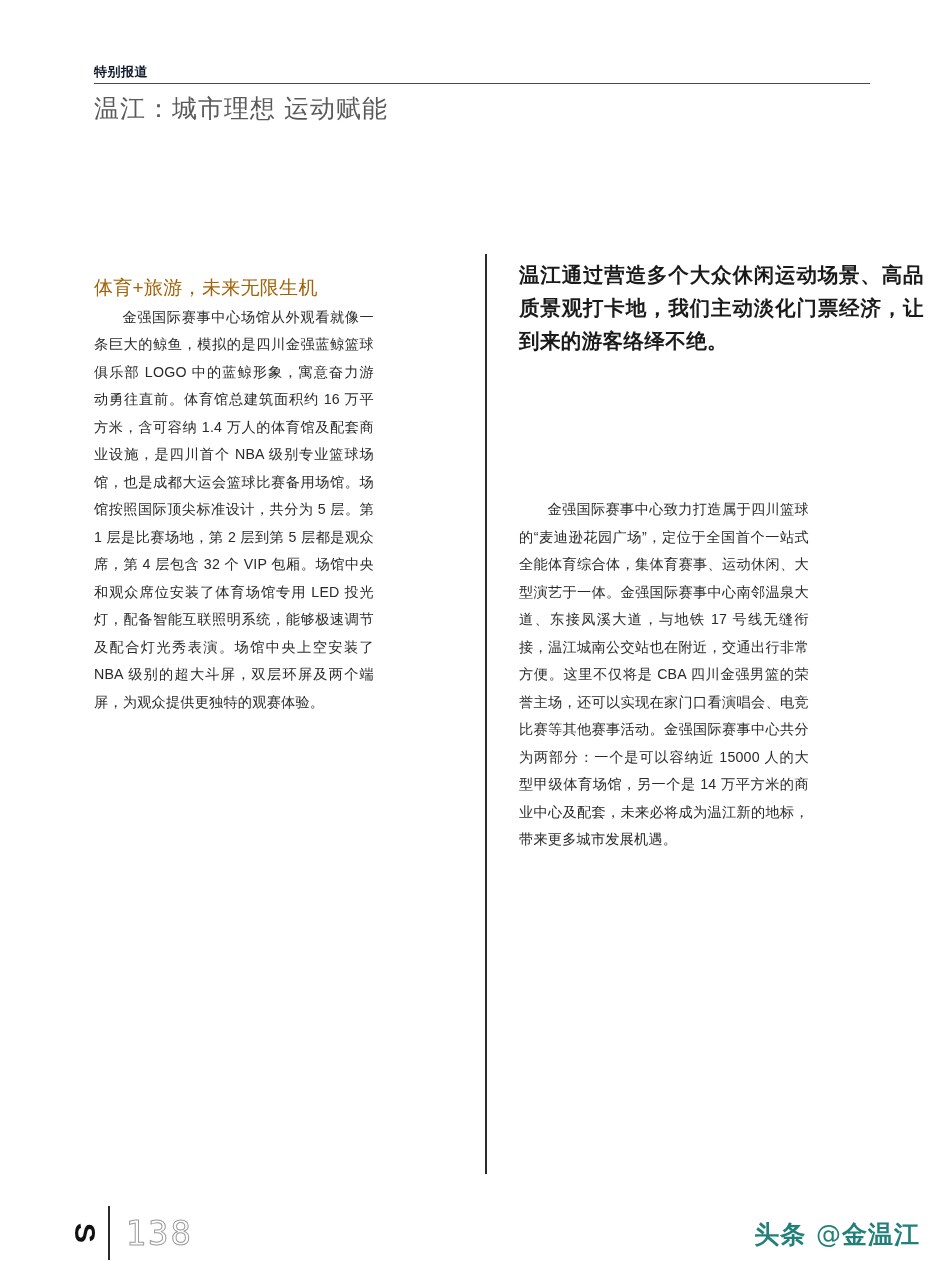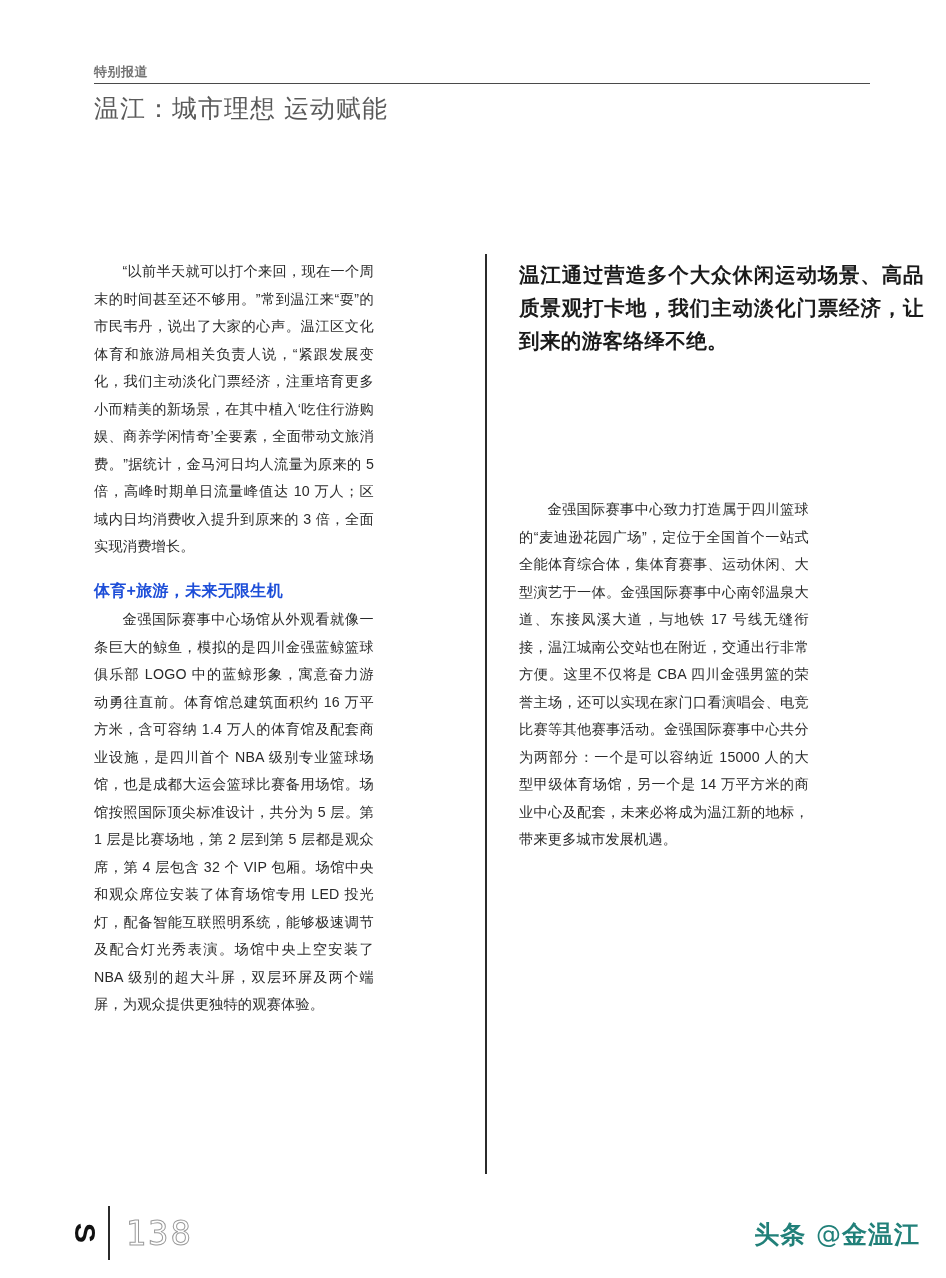--- a/index.html
+++ b/index.html
@@ -23,21 +23,21 @@
   #header {
     position: absolute;
     left: 94px;
     top: 64px;
     width: 776px;
   }
   .kicker {
     font-size: 13px;
     font-weight: bold;
     letter-spacing: 0.5px;
-    color: #737373;
+    color: #0f172a;
     line-height: 16px;
     padding-bottom: 3px;
   }
   .rule {
     width: 100%;
     height: 1px;
     background: #4a4a4a;
   }
   .head-title {
     font-size: 25px;
@@ -77,24 +77,24 @@
     color: #2a2a2a;
     text-align: justify;
     text-justify: inter-ideograph;
     margin: 0;
     letter-spacing: 0.2px;
   }
   .para.indent {
     text-indent: 2em;
   }
   .subhead {
-    font-size: 16px;
-    font-weight: bold;
+    font-size: 19px;
+    font-weight: normal;
     line-height: 27.5px;
-    color: #1d4ed8;
+    color: #a16207;
     margin: 16px 0 2px 0;
     letter-spacing: 0.3px;
   }
 
   
   .pullquote {
     font-size: 20.5px;
     font-weight: bold;
     line-height: 33px;
     color: #1a1a1a;
@@ -173,21 +173,20 @@
 
   <div id="header">
     <div class="kicker">特别报道</div>
     <div class="rule"></div>
     <div class="head-title">温江：城市理想 运动赋能</div>
   </div>
 
   <div id="columns">
 
     <div id="col-left">
-      <p class="para indent">“以前半天就可以打个来回，现在一个周末的时间甚至还不够用。”常到温江来“耍”的市民韦丹，说出了大家的心声。温江区文化体育和旅游局相关负责人说，“紧跟发展变化，我们主动淡化门票经济，注重培育更多小而精美的新场景，在其中植入‘吃住行游购娱、商养学闲情奇’全要素，全面带动文旅消费。”据统计，金马河日均人流量为原来的 5 倍，高峰时期单日流量峰值达 10 万人；区域内日均消费收入提升到原来的 3 倍，全面实现消费增长。</p>
       <div class="subhead">体育+旅游，未来无限生机</div>
       <p class="para indent">金强国际赛事中心场馆从外观看就像一条巨大的鲸鱼，模拟的是四川金强蓝鲸篮球俱乐部 LOGO 中的蓝鲸形象，寓意奋力游动勇往直前。体育馆总建筑面积约 16 万平方米，含可容纳 1.4 万人的体育馆及配套商业设施，是四川首个 NBA 级别专业篮球场馆，也是成都大运会篮球比赛备用场馆。场馆按照国际顶尖标准设计，共分为 5 层。第 1 层是比赛场地，第 2 层到第 5 层都是观众席，第 4 层包含 32 个 VIP 包厢。场馆中央和观众席位安装了体育场馆专用 LED 投光灯，配备智能互联照明系统，能够极速调节及配合灯光秀表演。场馆中央上空安装了 NBA 级别的超大斗屏，双层环屏及两个端屏，为观众提供更独特的观赛体验。</p>
     </div>
 
     <div id="divider"></div>
 
     <div id="pq-wrap">
       <p class="pullquote">温江通过营造多个大众休闲运动场景、高品质景观打卡地，我们主动淡化门票经济，让到来的游客络绎不绝。</p>
     </div>
 

